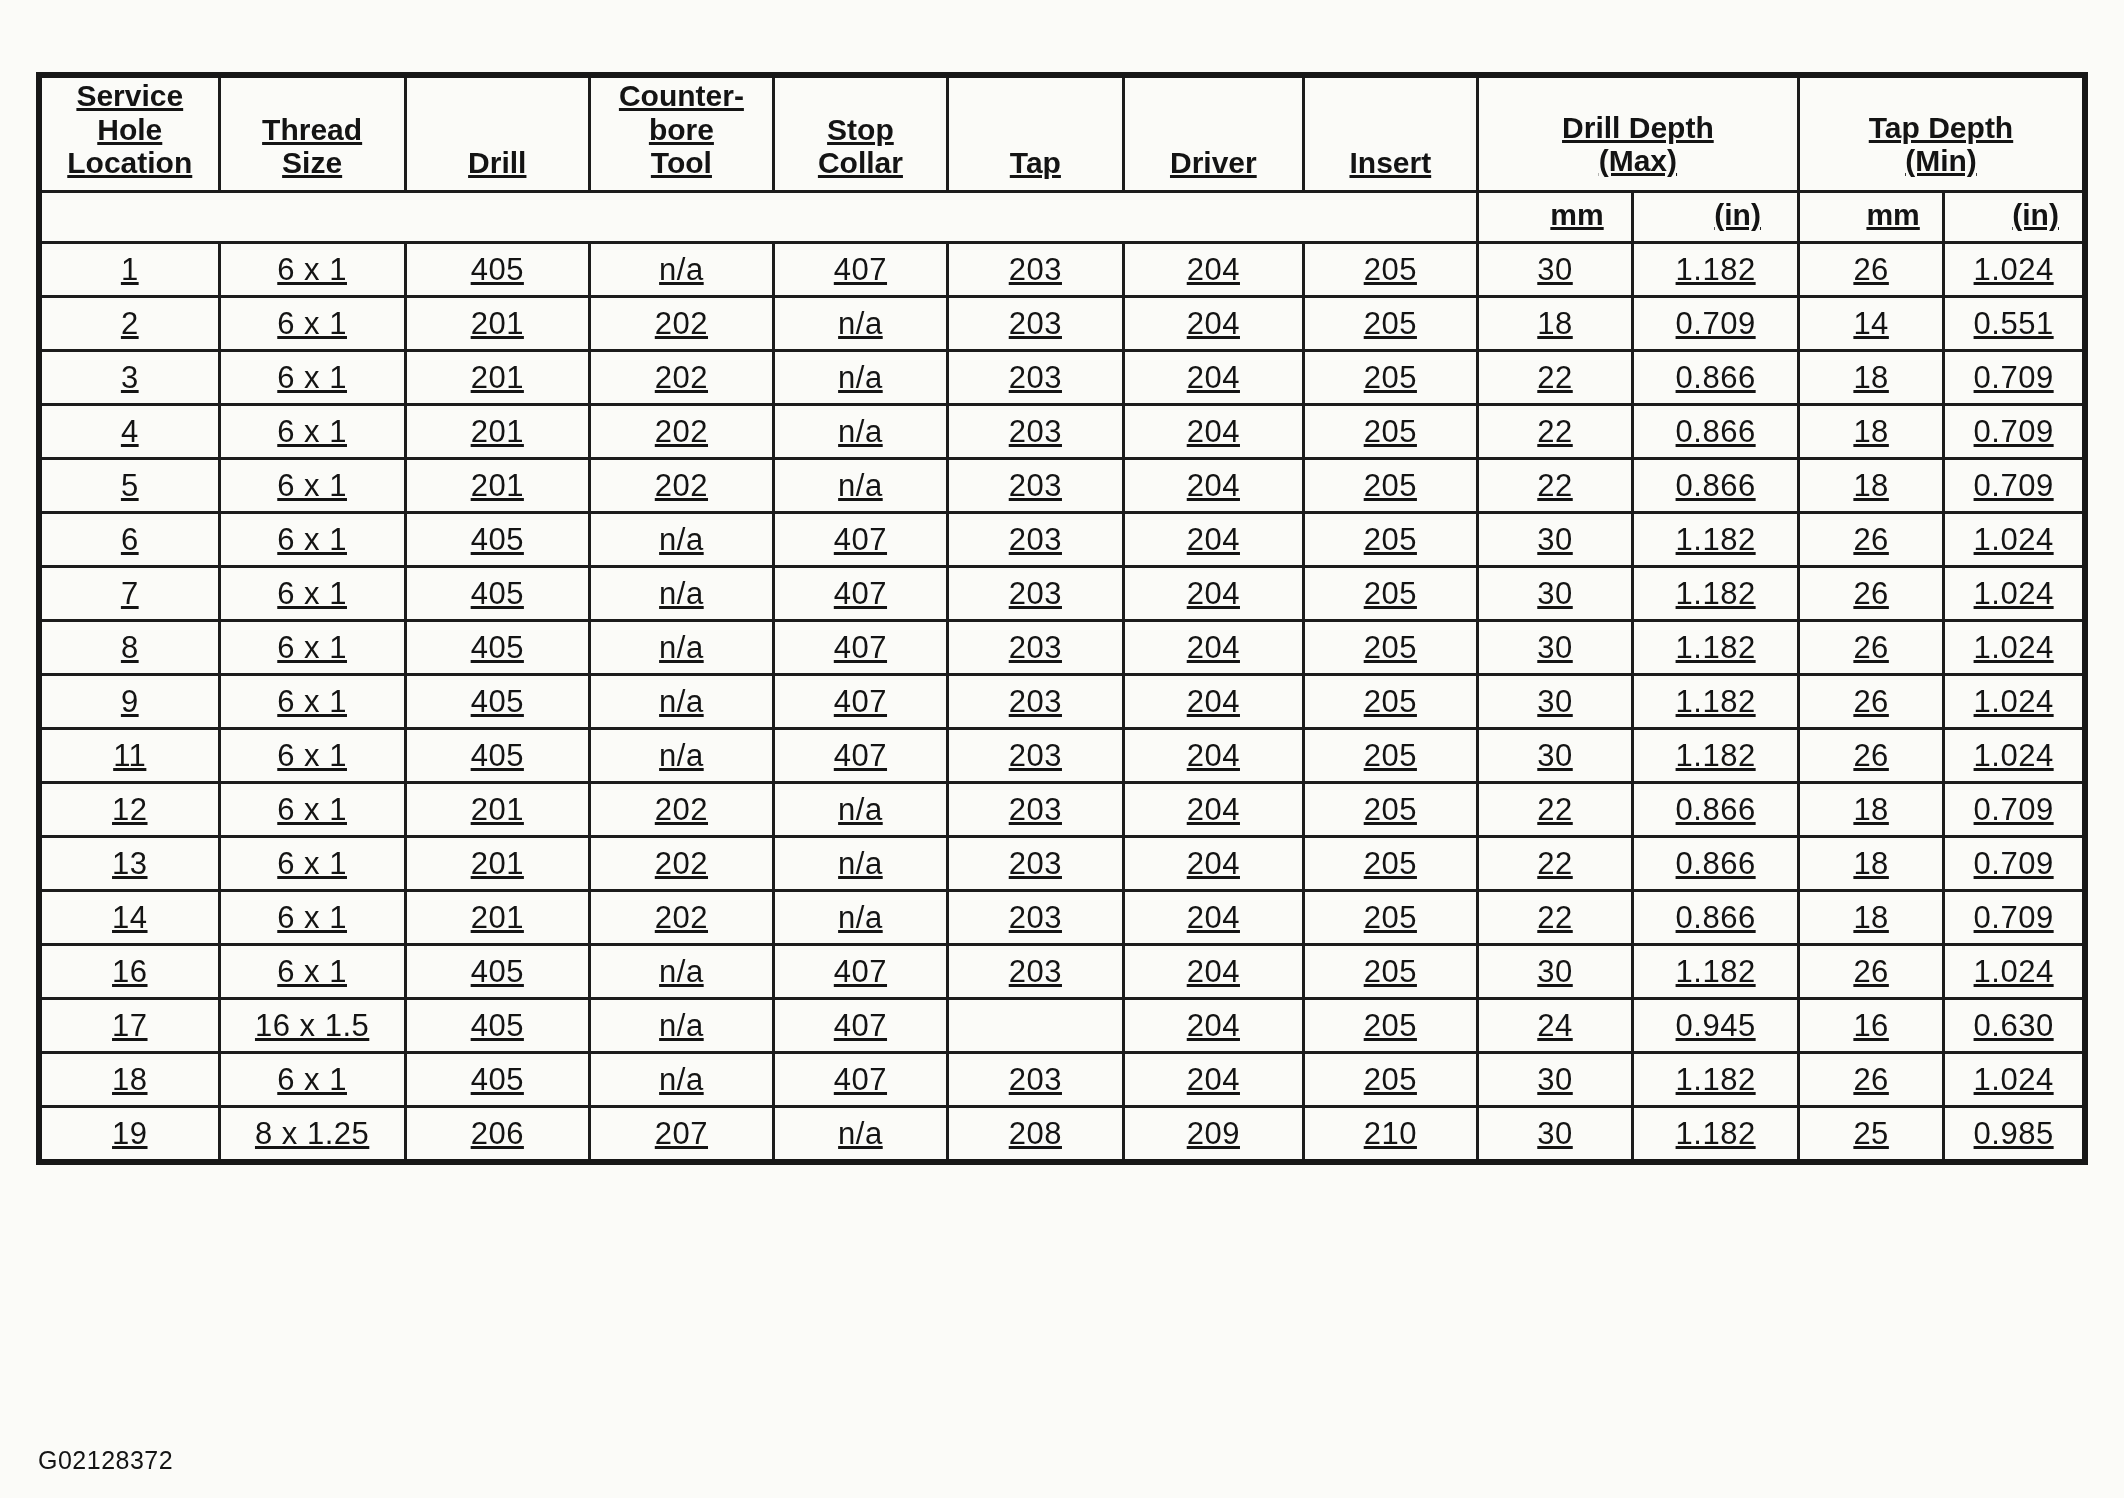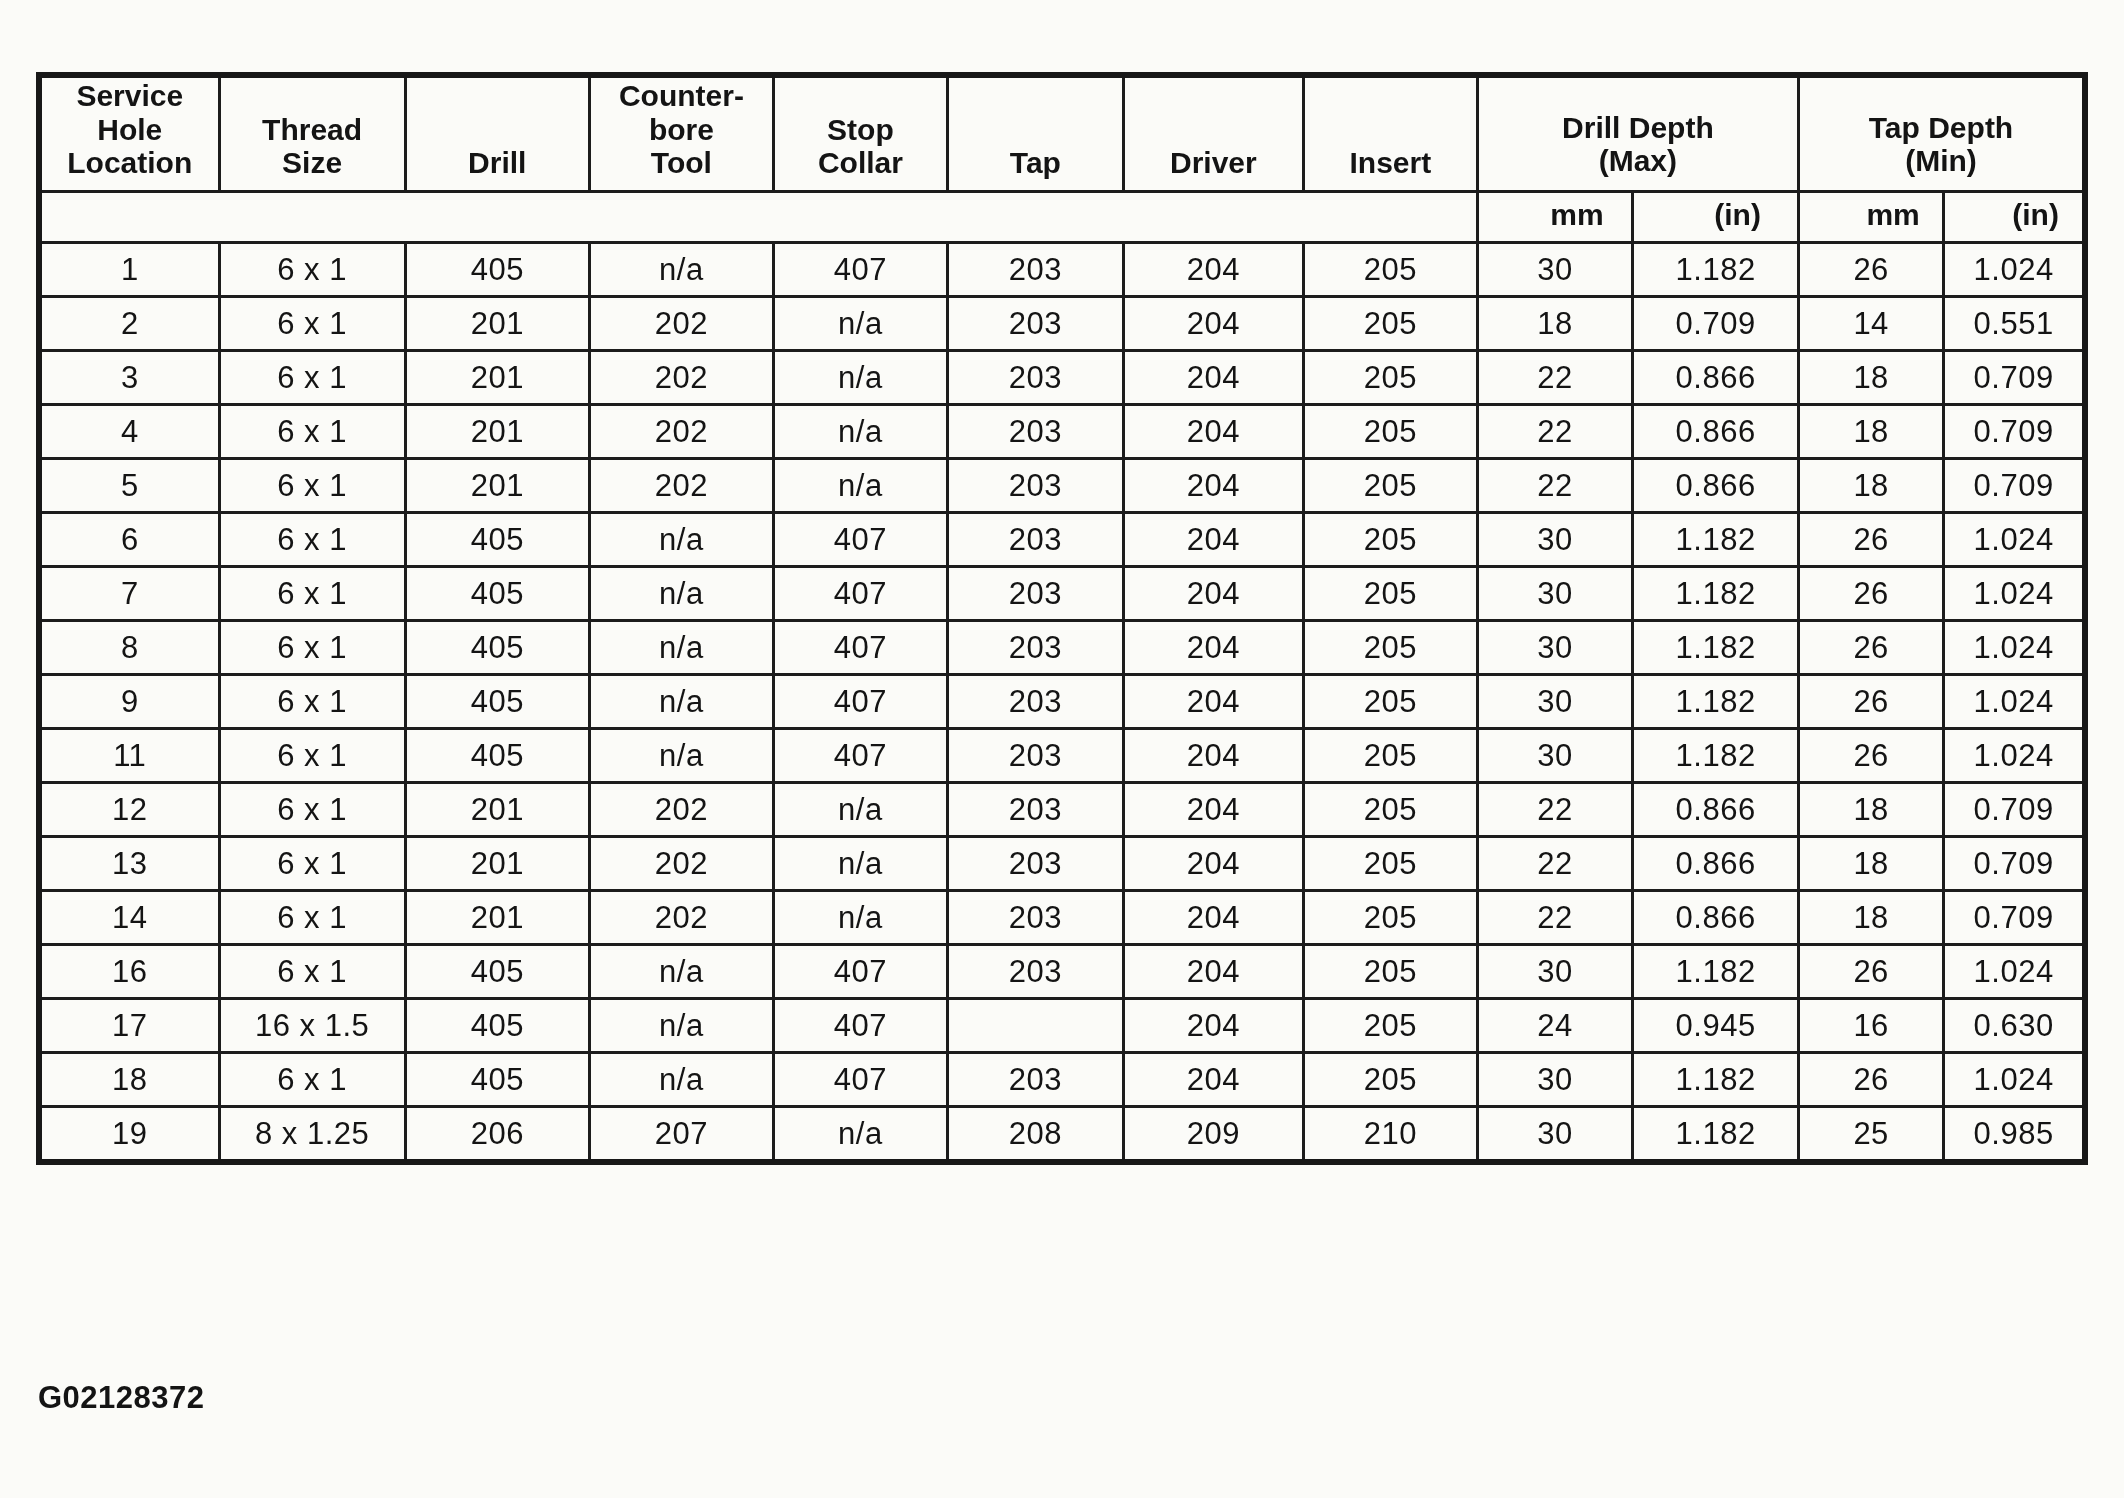--- a/index.html
+++ b/index.html
@@ -17,20 +17,21 @@
     overflow: hidden;
   }
   table.spec-table {
     position: absolute;
     left: 36px;
     top: 72px;
     width: 2052px;
     border-collapse: collapse;
     table-layout: fixed;
     border: 6px solid #181818;
+    text-decoration: underline;
   }
   .spec-table th, .spec-table td {
     border: 3px solid #1c1c1c;
     text-align: center;
     vertical-align: middle;
     padding: 0 4px;
     overflow: hidden;
   }
   .spec-table thead tr.main-header th {
     height: 100px;
@@ -58,23 +59,23 @@
   }
   .spec-table tbody td {
     height: 51px;
     font-size: 31px;
     font-weight: normal;
     letter-spacing: 0.5px;
   }
   .figure-code {
     position: absolute;
     left: 38px;
-    top: 1380px;
-    font-size: 31px;
-    font-weight: bold;
+    top: 1446px;
+    font-size: 25px;
+    font-weight: normal;
     letter-spacing: 0.5px;
   }
 </style>
 </head>
 <body>
 
 <div class="page">
 
   <table class="spec-table">
     <colgroup>

